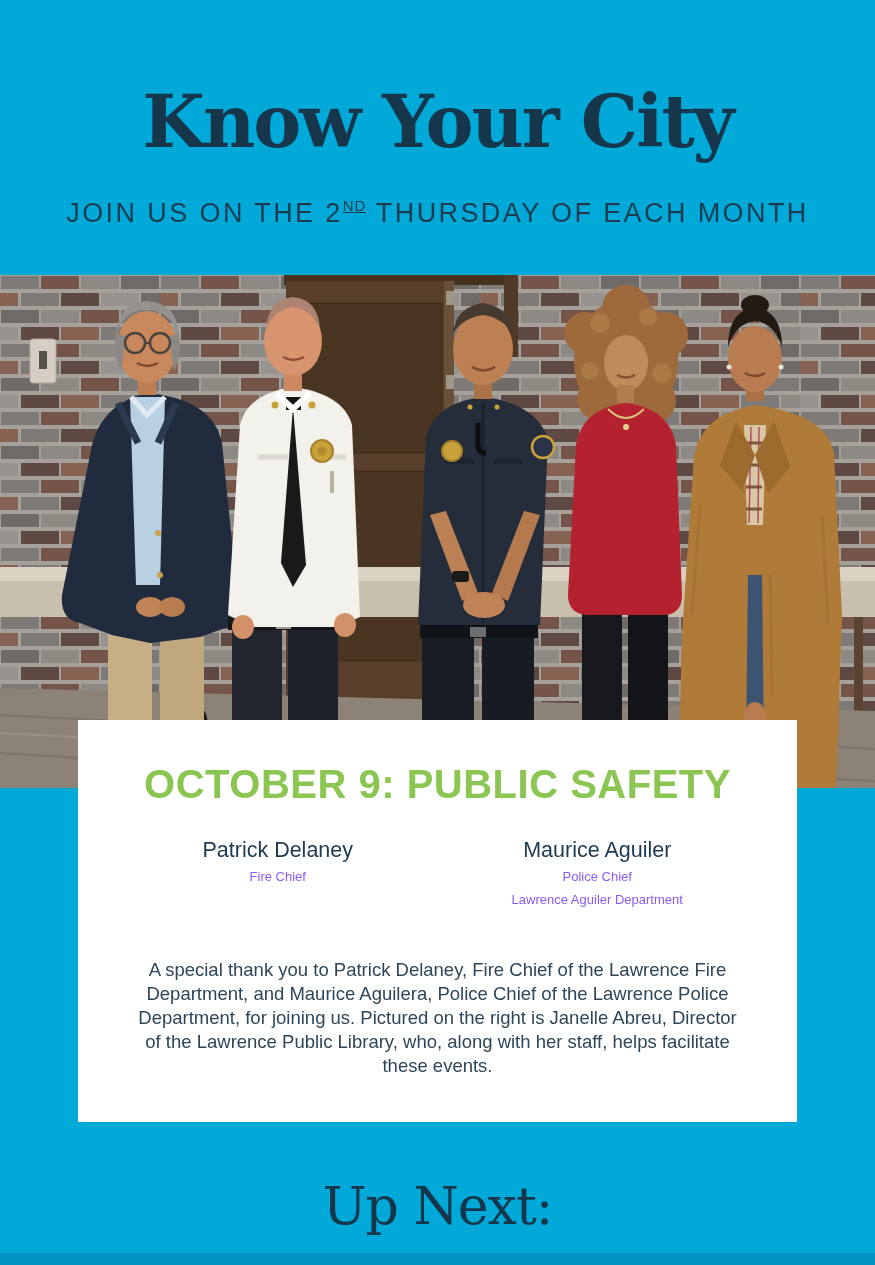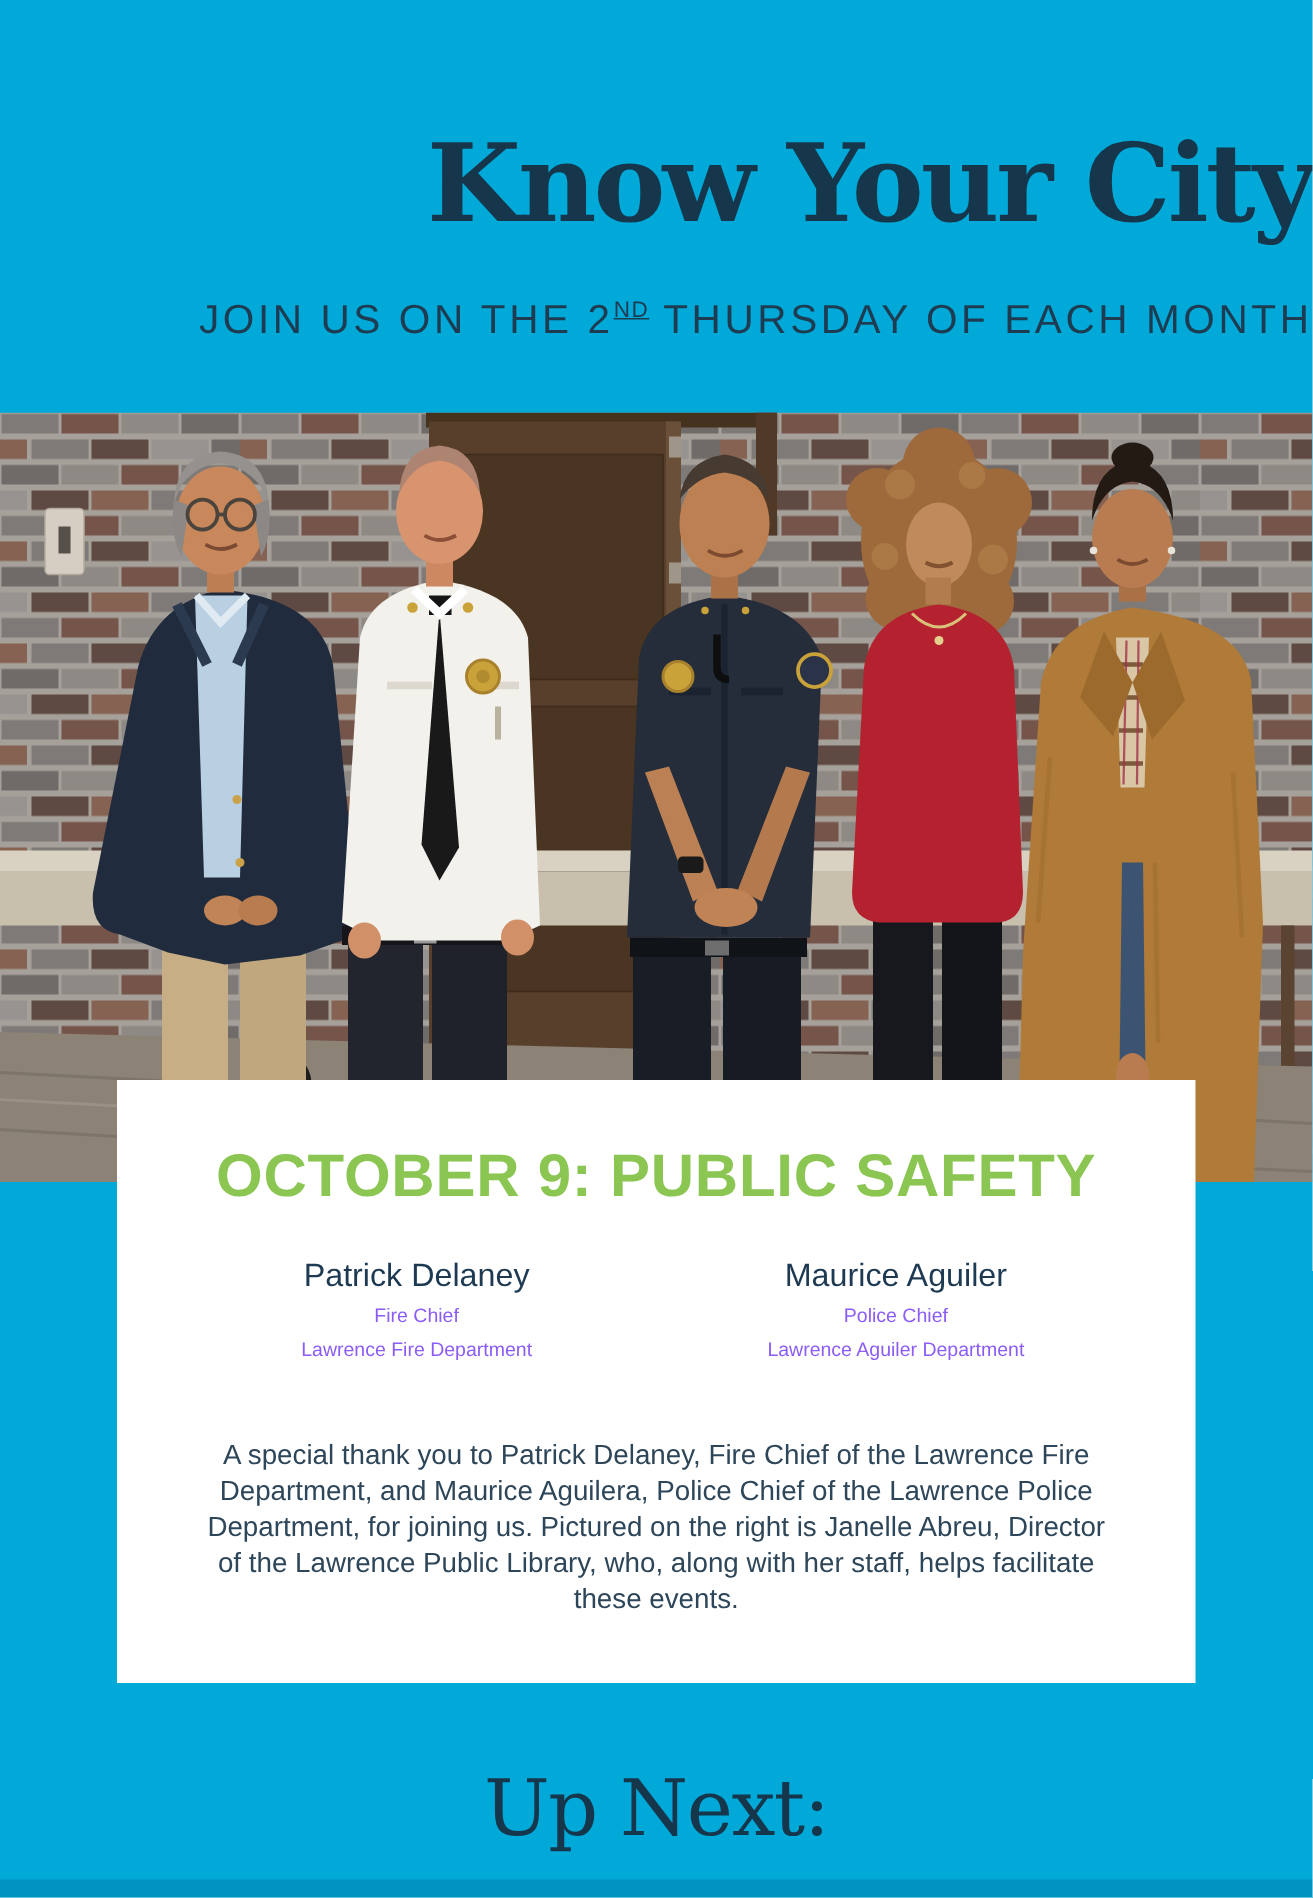--- a/index.html
+++ b/index.html
@@ -3,21 +3,21 @@
 <meta charset="utf-8">
 <style>
   html,body{margin:0;padding:0;background:#e8e8e8;}
   .flyer{
     position:relative;width:875px;height:1265px;overflow:hidden;
     background:#00a9d8;
     font-family:"Liberation Sans",sans-serif;
     margin:0 auto;
   }
   
-  .header{position:absolute;top:0;left:0;width:875px;height:275px;text-align:right;border-radius:17px;}
+  .header{position:absolute;top:0;left:0;width:875px;height:275px;text-align:center;border-radius:17px;}
   .title{
     margin:0;position:absolute;top:86px;left:0;width:100%;
     font-family:"DejaVu Serif","Liberation Serif",serif;
     font-weight:700;font-size:72px;letter-spacing:-2px;color:#16364c;line-height:1.0;
   }
   .subtitle{
     position:absolute;top:198px;left:0;width:100%;
     font-size:27px;letter-spacing:2.4px;color:#1d3c52;font-weight:400;
   }
   .subtitle .ordinal{font-size:15px;position:relative;top:-11px;letter-spacing:1px;text-decoration:underline;}
@@ -225,21 +225,20 @@
       </g>
     </svg>
   </div>
 
   <div class="card">
     <h2 class="card-heading">OCTOBER 9: PUBLIC SAFETY</h2>
     <div class="speakers">
       <div class="speaker">
         <div class="name">Patrick Delaney</div>
         <div class="role">Fire Chief</div>
-        <div class="org">Lawrence Fire Department</div>
       </div>
       <div class="speaker">
         <div class="name">Maurice Aguiler</div>
         <div class="role">Police Chief</div>
         <div class="org">Lawrence Aguiler Department</div>
       </div>
     </div>
     <p class="note">A special thank you to Patrick Delaney, Fire Chief of the Lawrence Fire Department, and Maurice Aguilera, Police Chief of the Lawrence Police Department, for joining us. Pictured on the right is Janelle Abreu, Director of the Lawrence Public Library, who, along with her staff, helps facilitate these events.</p>
   </div>
 

